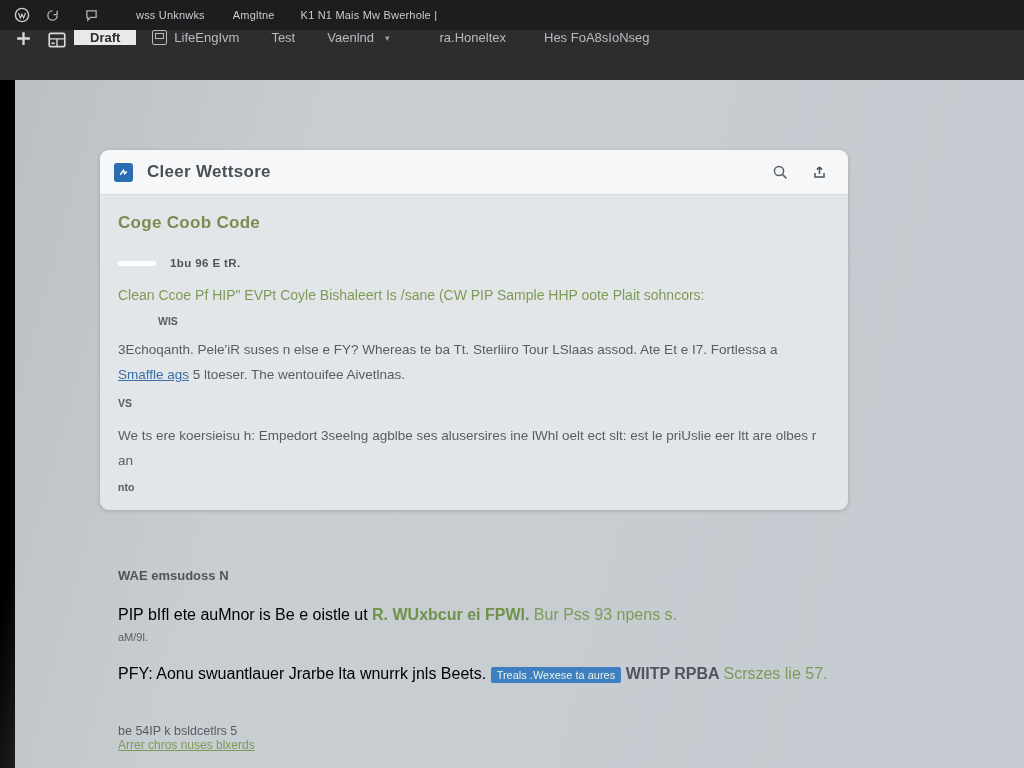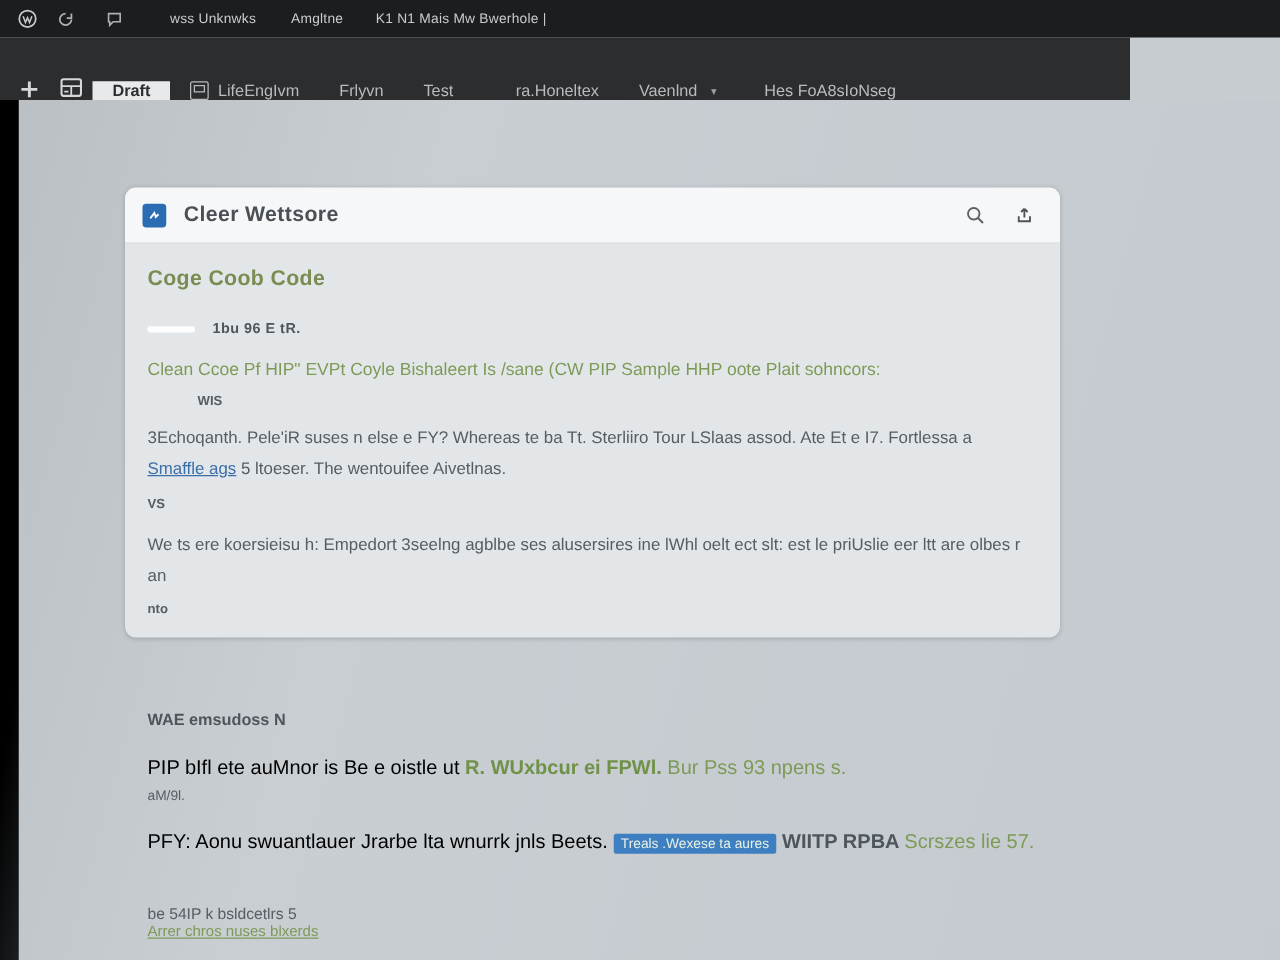--- a/index.html
+++ b/index.html
@@ -9,22 +9,22 @@
   
   .admin-bar { position:absolute; top:0; left:0; width:1024px; height:30px;
     background:#1b1d1f; display:flex; align-items:center; color:#c9cbcd; font-size:11px; }
   .admin-bar .abar-item { margin-right:26px; display:flex; align-items:center; gap:5px; cursor:pointer; }
   .admin-logo { margin:0 16px 0 14px; width:16px; height:16px; }
   .abar-icon { width:13px; height:13px; opacity:.85; }
   .abar-text { white-space:nowrap; letter-spacing:.2px; }
   .ab-sp1 { margin-left:12px; } .ab-sp2 { margin-left:2px; }
 
   
-  .toolbar { position:absolute; top:30px; left:0; width:904px; height:50px;
-    background:#2b2d2f; display:flex; align-items:flex-end; color:#b9bbbd; font-size:13px; }
+  .toolbar { position:absolute; top:30px; left:0; width:1024px; height:50px;
+    background:#2b2d2f; display:flex; align-items:flex-start; color:#b9bbbd; font-size:13px; }
   .tb-icon-btn { width:34px; display:flex; align-items:center; justify-content:center; color:#d6d8da; cursor:pointer; }
   .tb-icon-btn.first { margin-left:6px; }
   .tb-tab { display:flex; align-items:center; padding:0 16px; white-space:nowrap; cursor:pointer; gap:7px; }
   .tb-tab.active { background:#e7e9ea; color:#2c2e30; font-weight:bold; }
   .tb-caret { font-size:9px; margin-left:4px; opacity:.8; }
   .tb-sq { width:15px; height:15px; border:1.5px solid #b9bbbd; border-radius:2px; display:inline-block; position:relative; }
   .tb-sq::after { content:""; position:absolute; left:2px; top:2px; width:7px; height:4px; border:1px solid #b9bbbd; }
 
   
   .content { position:absolute; top:80px; left:0; width:1024px; height:688px;
@@ -113,31 +113,28 @@
     </svg>
   </span>
   <span class="tb-tab active">
     <span>Draft</span>
   </span>
   <span class="tb-tab">
     <span class="tb-sq"></span>
     <span>LifeEngIvm</span>
   </span>
   <span class="tb-tab">
-    <span>Frlyvn</span>
-  </span>
-  <span class="tb-tab">
     <span>Test</span>
-  </span>
-  <span class="tb-tab" style="margin-left:18px;">
-    <span>ra.Honeltex</span>
   </span>
   <span class="tb-tab">
     <span>Vaenlnd</span>
     <span class="tb-caret">▾</span>
+  </span>
+  <span class="tb-tab" style="margin-left:18px;">
+    <span>ra.Honeltex</span>
   </span>
   <span class="tb-tab" style="margin-left:6px;">
     <span>Hes FoA8sIoNseg</span>
   </span>
 </div>
 
 <div class="content">
   <div class="left-strip"></div>
 
 

